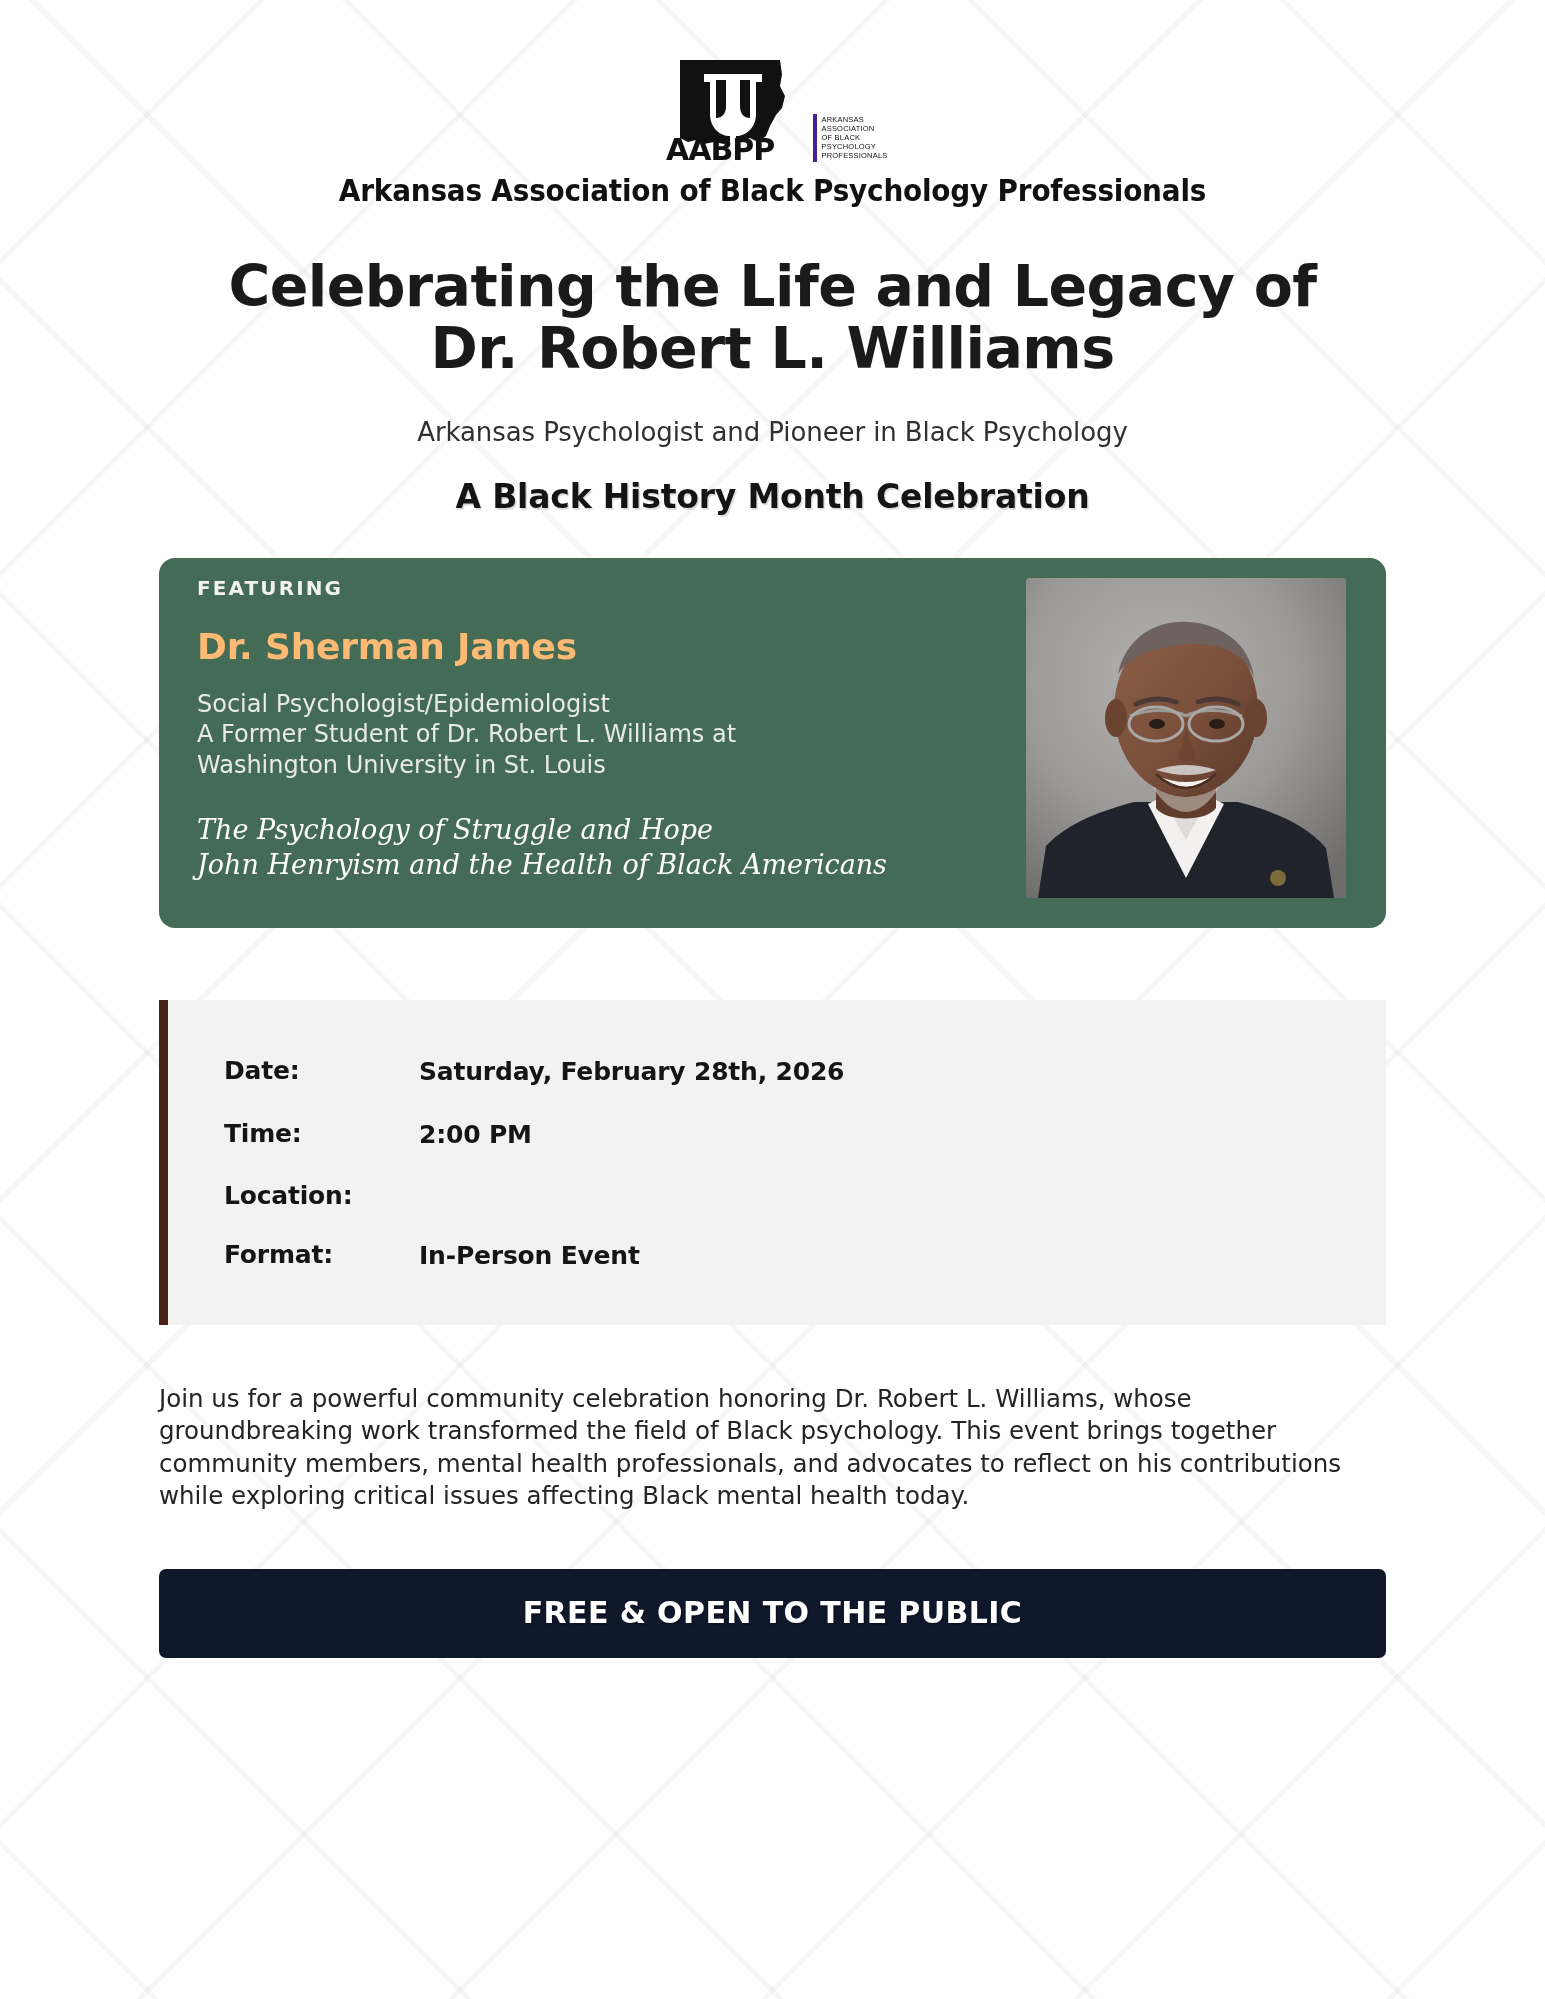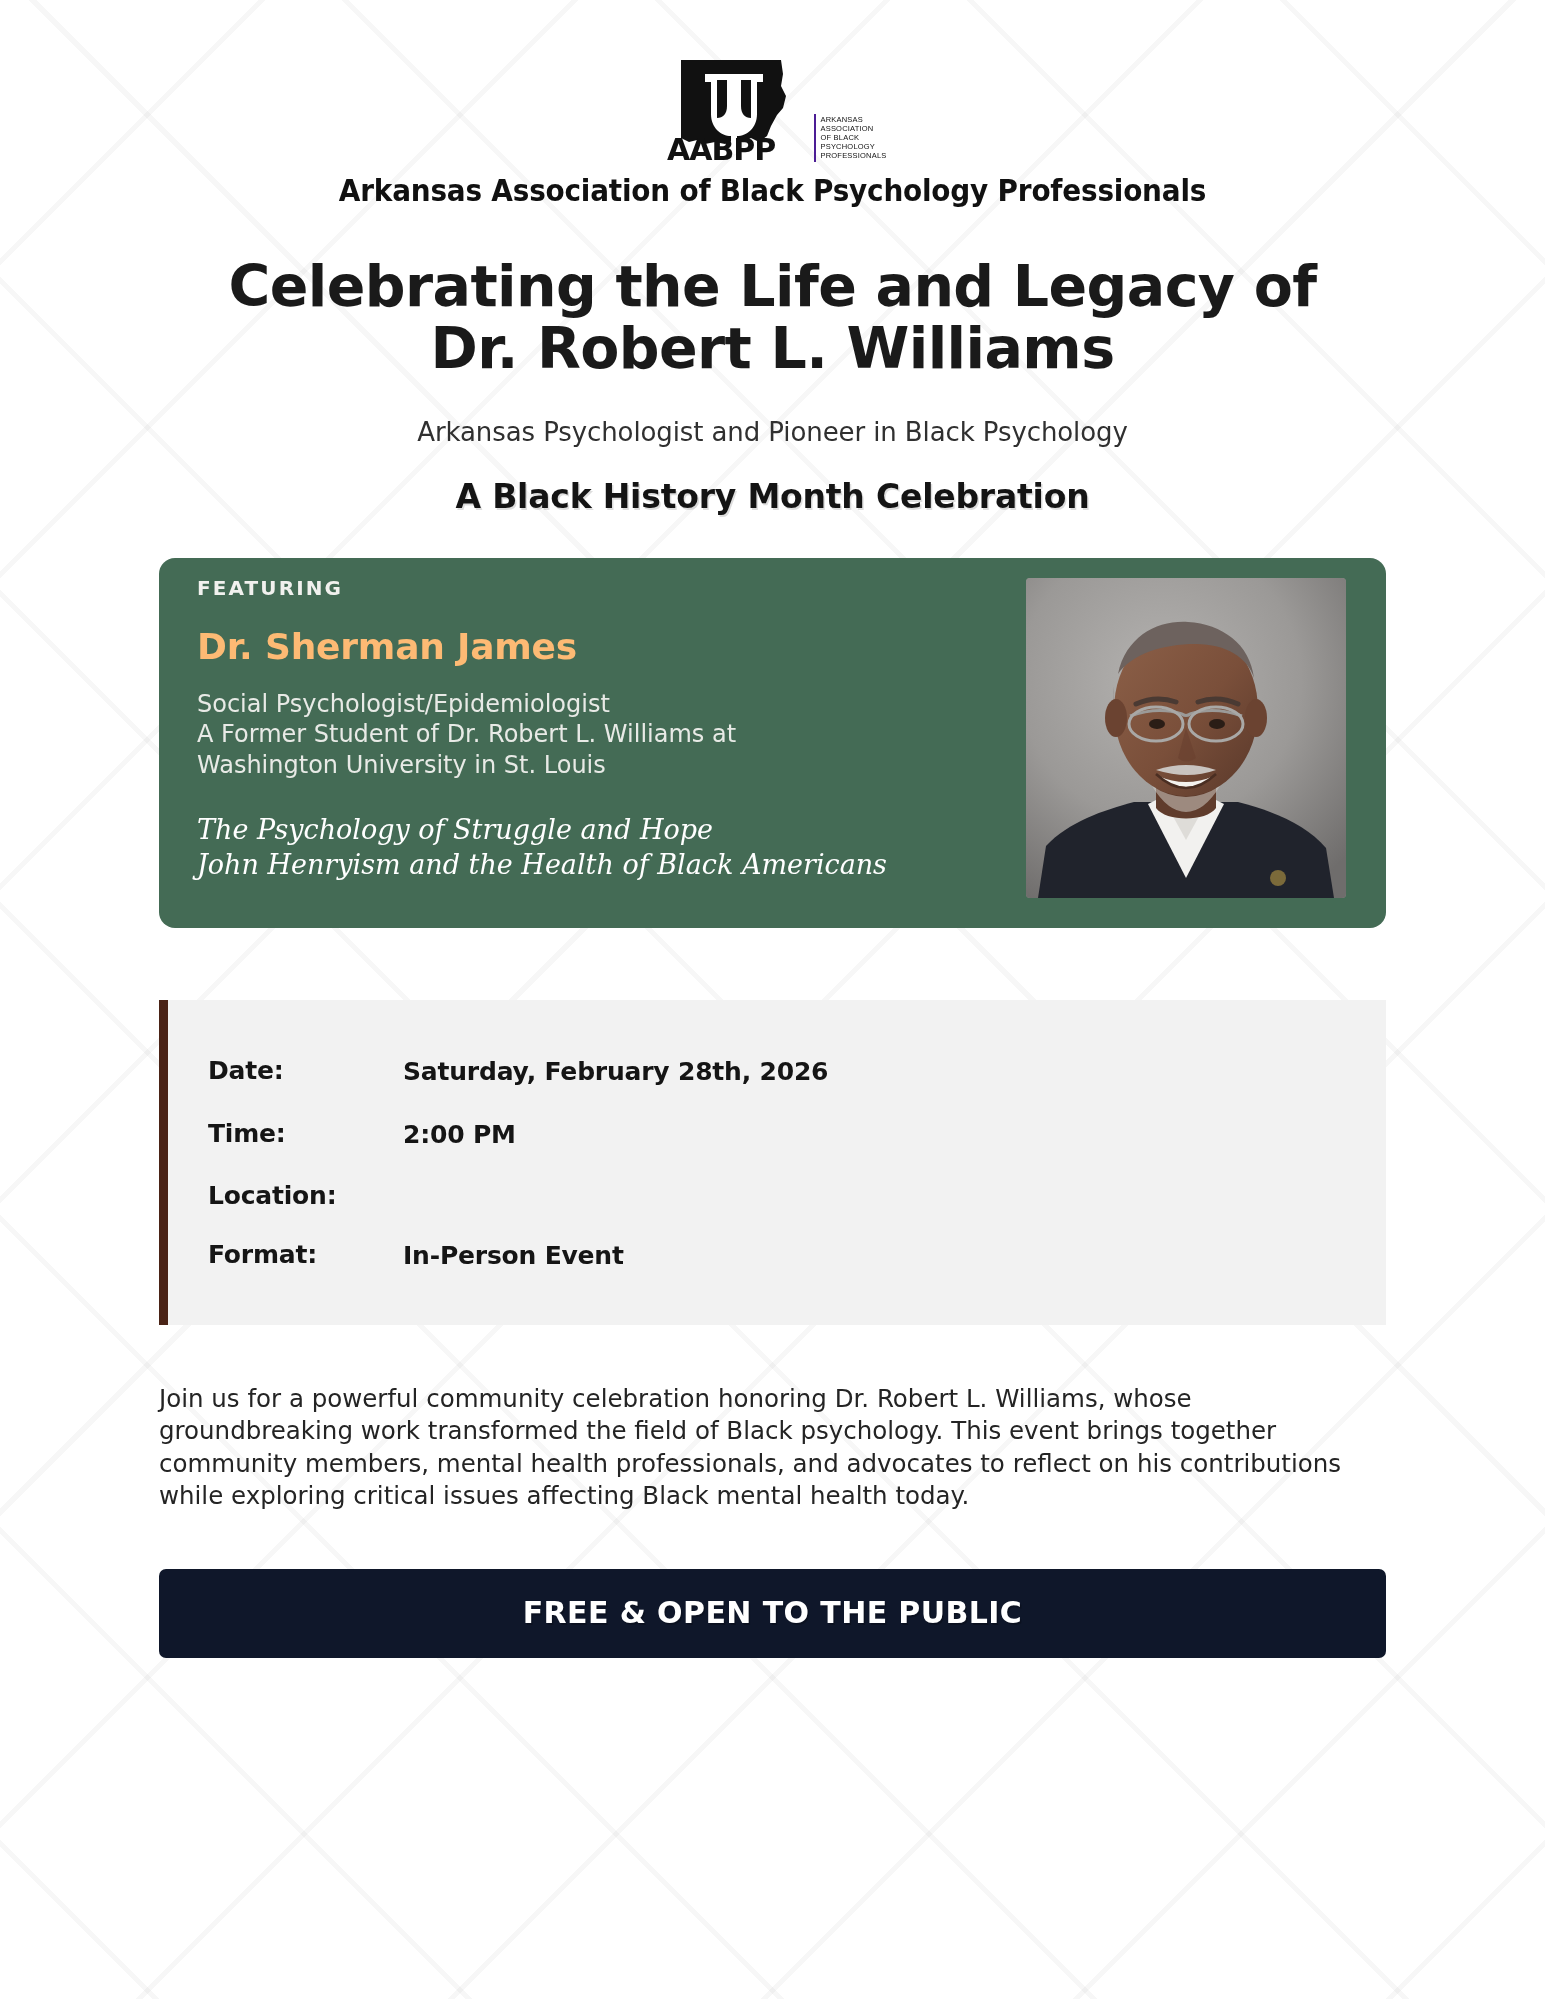--- a/index.html
+++ b/index.html
@@ -63,21 +63,21 @@
     position: relative;
     width: 150px;
     height: 110px;
   }
   .logo-mark svg { display: block; }
   .logo-sidetext {
     display: flex;
     flex-direction: column;
     justify-content: flex-end;
     padding-bottom: 2px;
-    border-left: 2px solid #4c1d95;
+    border-left: 4px solid #4c1d95;
     padding-left: 5px;
     height: 46px;
   }
   .logo-sidetext span {
     font-family: "Liberation Sans", sans-serif;
     font-size: 7.5px;
     line-height: 9px;
     letter-spacing: 0.2px;
     color: #111;
     font-weight: 400;
@@ -194,20 +194,21 @@
     width: 1227px;
     background: #f2f2f2;
     border-left: 9px solid #4A2316;
     box-sizing: border-box;
     padding: 56px 0 52px 40px;
   }
   .detail-row {
     display: flex;
     align-items: flex-start;
     margin-bottom: 30px;
+    margin-left: 16px;
   }
   .detail-row:last-child { margin-bottom: 0; }
   .detail-label {
     width: 195px;
     flex: 0 0 195px;
     font-size: 25px;
     font-weight: 700;
     color: #151515;
     font-family: "DejaVu Sans", sans-serif;
     letter-spacing: -0.2px;

